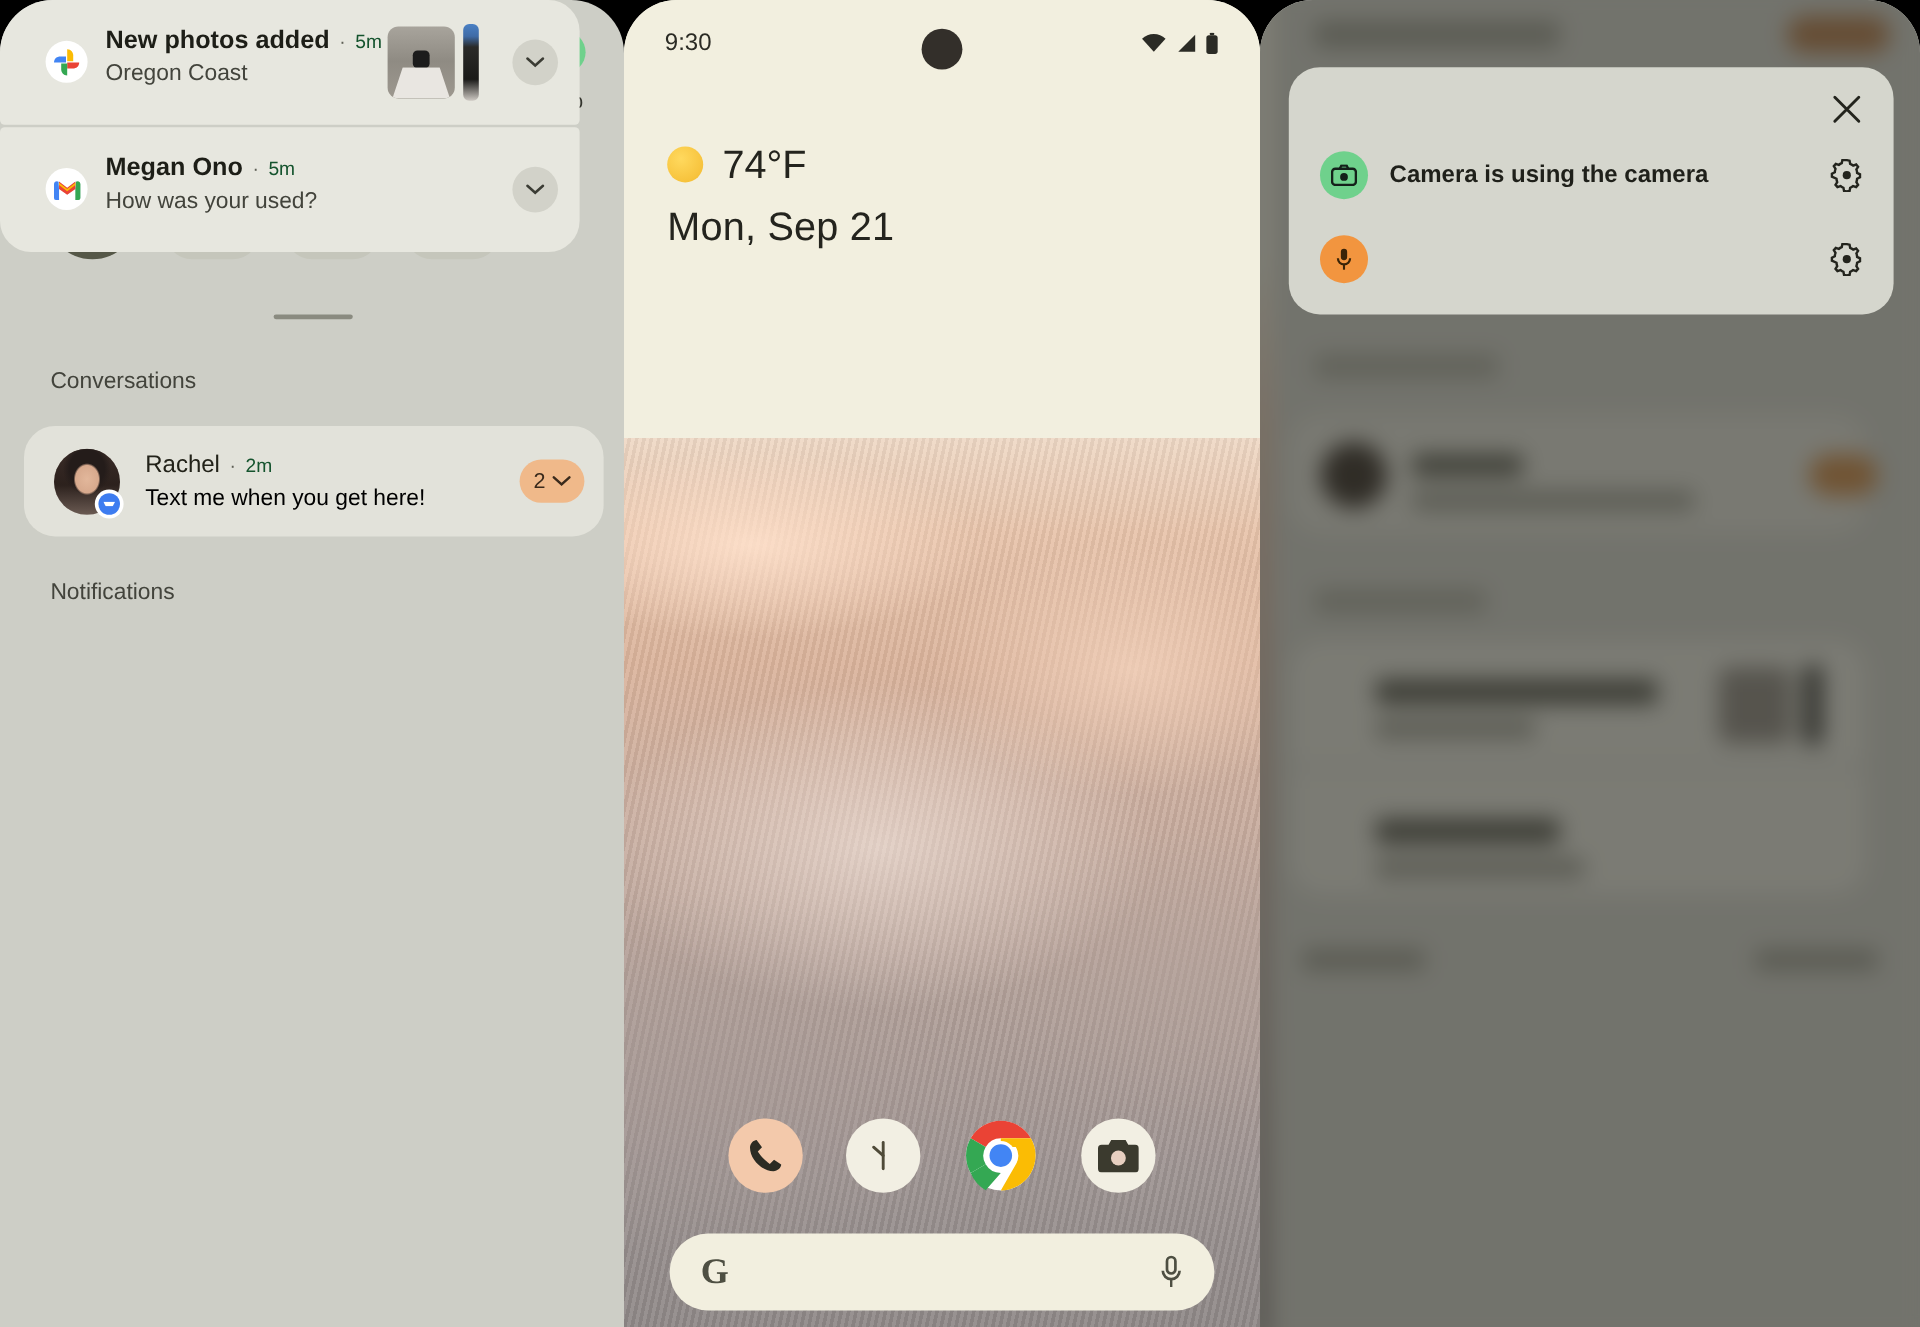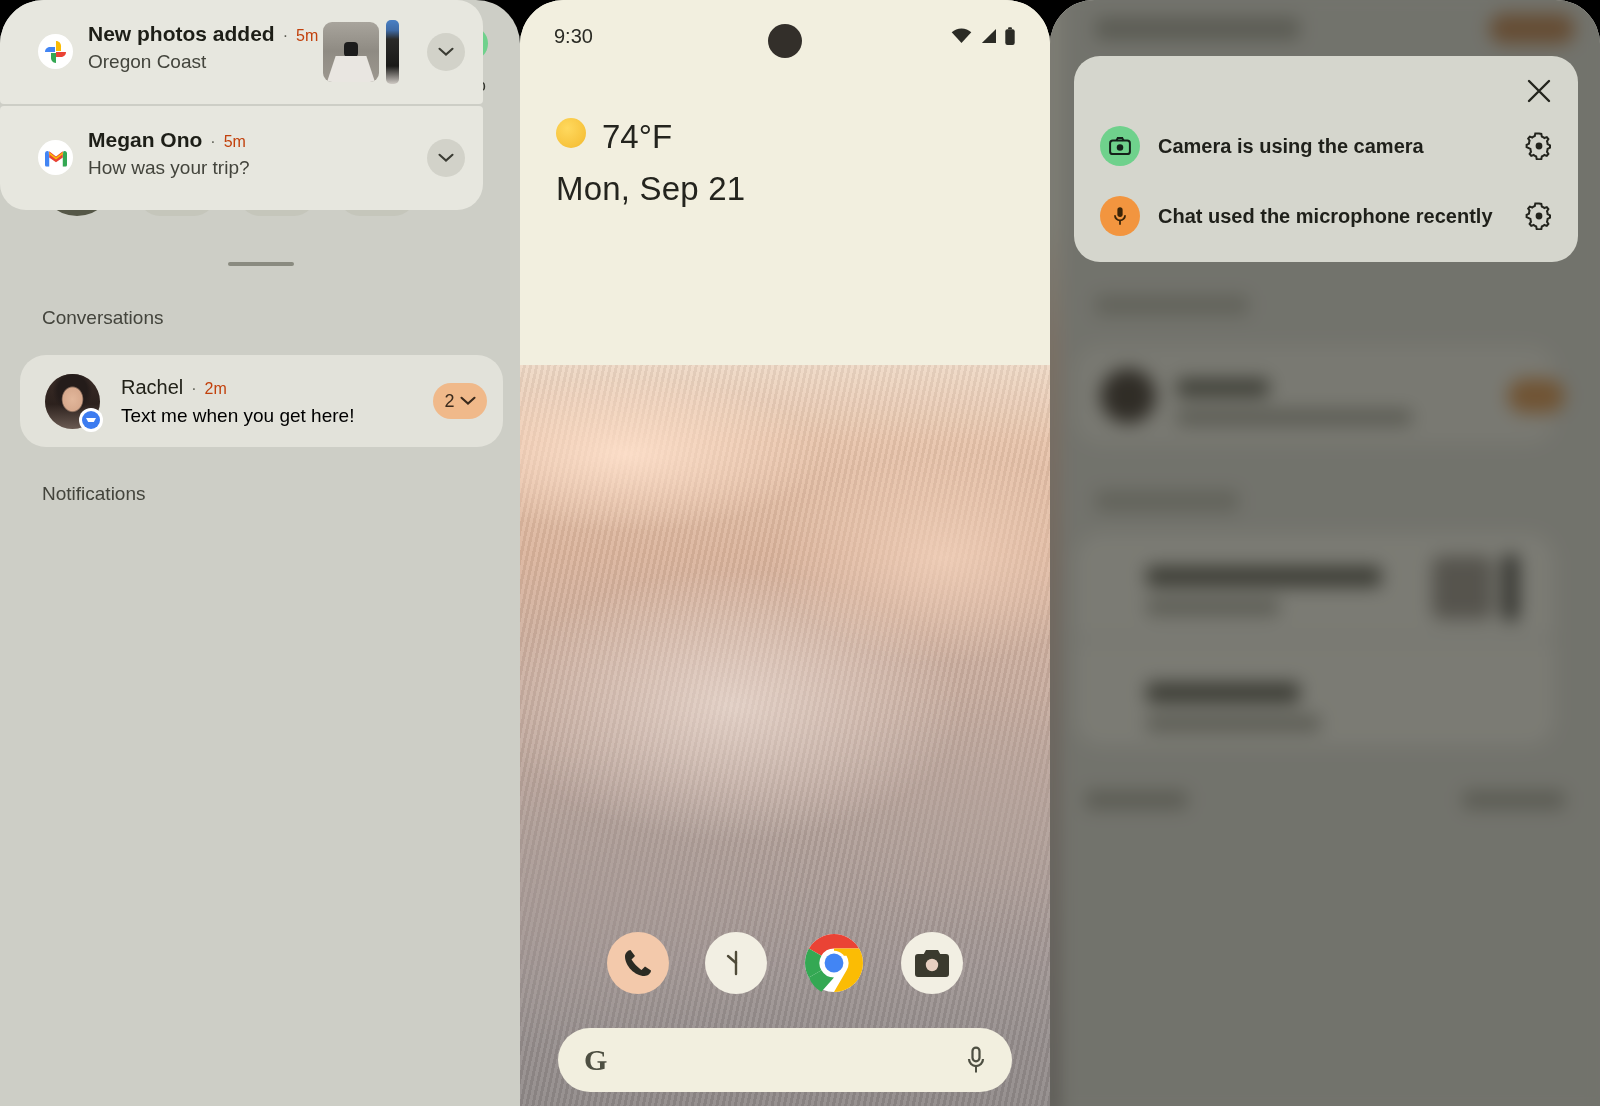--- a/index.html
+++ b/index.html
@@ -97,21 +97,21 @@
   }
   .badge-bubble i::after {
     content: ""; position: absolute; left: 4px; top: 7px;
     width: 10px; height: 4px; background: #fff;
     clip-path: polygon(0 0, 100% 0, 78% 100%, 22% 100%);
   }
   .conv-texts { position: absolute; left: 101px; top: 21px; }
   .conv-title-line { display: flex; align-items: baseline; gap: 8px; }
   .conv-name { font-size: 20px; color: #222219; }
   .conv-dot { font-size: 16px; color: #5d5e55; }
-  .conv-time { font-size: 16px; color: #c2410c; }
+  .conv-time { font-size: 16px; color: #14532d; }
   .conv-msg { font-size: 19px; color: #000000; margin-top: 6px; }
   .count-chip {
     position: absolute; right: 16px; top: 28px;
     width: 54px; height: 36px; border-radius: 18px;
     background: #f0b98a; display: flex; align-items: center;
     justify-content: center; gap: 5px;
   }
   .count-chip span { font-size: 18px; color: #3a2a1c; }
 
   .app-icon {
@@ -184,21 +184,21 @@
     display: flex; align-items: center; padding: 0 34px;
   }
   .hsb-time { font-size: 20px; color: #2b2b25; }
   .punchhole {
     position: absolute; left: 50%; top: 24px; transform: translateX(-50%);
     width: 34px; height: 34px; border-radius: 50%; background: #332f2a;
   }
   .hsb-icons { margin-left: auto; display: flex; align-items: center; gap: 7px; }
 
   .weather-block { position: absolute; left: 36px; top: 118px; }
-  .weather-line { display: flex; gap: 16px; }
+  .weather-line { display: flex; align-items: center; gap: 16px; }
   .sun-dot {
     width: 30px; height: 30px; border-radius: 50%;
     background: radial-gradient(circle at 38% 34%, #ffd95e 0%, #f7c33d 70%, #f0b829 100%);
   }
   .temp-txt { font-size: 33px; color: #24241e; }
   .date-txt { font-size: 33px; color: #24241e; margin-top: 14px; letter-spacing: .2px; }
 
   .dock {
     position: absolute; left: 0; right: 0; bottom: 112px;
     display: flex; justify-content: center; gap: 36px;
@@ -386,21 +386,21 @@
             <path d="M5.2 8.6 L5.2 2.2 L12 7.4 L18.8 2.2 v6.4 L12 13.2 Z" fill="#ea4335"></path>
             <path d="M5.2 3.2 L12 8.4 L18.8 3.2 v2 L12 10.4 L5.2 5.2 Z" fill="#fbbc04"></path>
           </svg>
         </div>
         <div class="notif-texts" style="top:22px;">
           <div class="notif-title-line">
             <span class="notif-title">Megan Ono</span>
             <span class="conv-dot">·</span>
             <span class="conv-time">5m</span>
           </div>
-          <div class="notif-sub">How was your trip?</div>
+          <div class="notif-sub">How was your used?</div>
         </div>
         <div class="expand-btn" style="top:33px;">
           <svg width="16" height="10" viewBox="0 0 16 10">
             <path d="M1.5 1.8 L8 7.6 L14.5 1.8" fill="none" stroke="#3b3c34" stroke-width="2.1" stroke-linecap="round"></path>
           </svg>
         </div>
       </div>
     </div>
 
   </div>
@@ -528,21 +528,20 @@
       </div>
 
       <div class="dlg-row r2">
         <div class="dlg-chip mic">
           <svg width="14" height="20" viewBox="0 0 16 22">
             <rect x="5" y="1" width="6" height="11" rx="3" fill="#3a2408"></rect>
             <path d="M2.2 10.2 a5.8 5.8 0 0 0 11.6 0" fill="none" stroke="#3a2408" stroke-width="2.1"></path>
             <rect x="7" y="16" width="2" height="5" fill="#3a2408"></rect>
           </svg>
         </div>
-        <div class="dlg-label">Chat used the microphone recently</div>
         <div class="dlg-gear">
           <svg width="28" height="28" viewBox="0 0 28 28">
             <path d="M14 1.4 l2.3 .5 .5 2.6 a10 10 0 0 1 2.5 1.5 l2.5 -.9 1.6 1.9 -1.4 2.2 a10 10 0 0 1 .6 2.9 l2.4 1.2 v2.4 l-2.4 1.2 a10 10 0 0 1 -.6 2.9 l1.4 2.2 -1.6 1.9 -2.5 -.9 a10 10 0 0 1 -2.5 1.5 l-.5 2.6 -2.3 .5 -2.3 -.5 -.5 -2.6 a10 10 0 0 1 -2.5 -1.5 l-2.5 .9 -1.6 -1.9 1.4 -2.2 a10 10 0 0 1 -.6 -2.9 L1.6 15.2 v-2.4 l2.4 -1.2 a10 10 0 0 1 .6 -2.9 L3.2 6.5 4.8 4.6 l2.5 .9 a10 10 0 0 1 2.5 -1.5 l.5 -2.6 Z" fill="none" stroke="#23241d" stroke-width="2"></path>
             <circle cx="14" cy="14" r="3.4" fill="#23241d"></circle>
           </svg>
         </div>
       </div>
     </div>
   </div>
 

